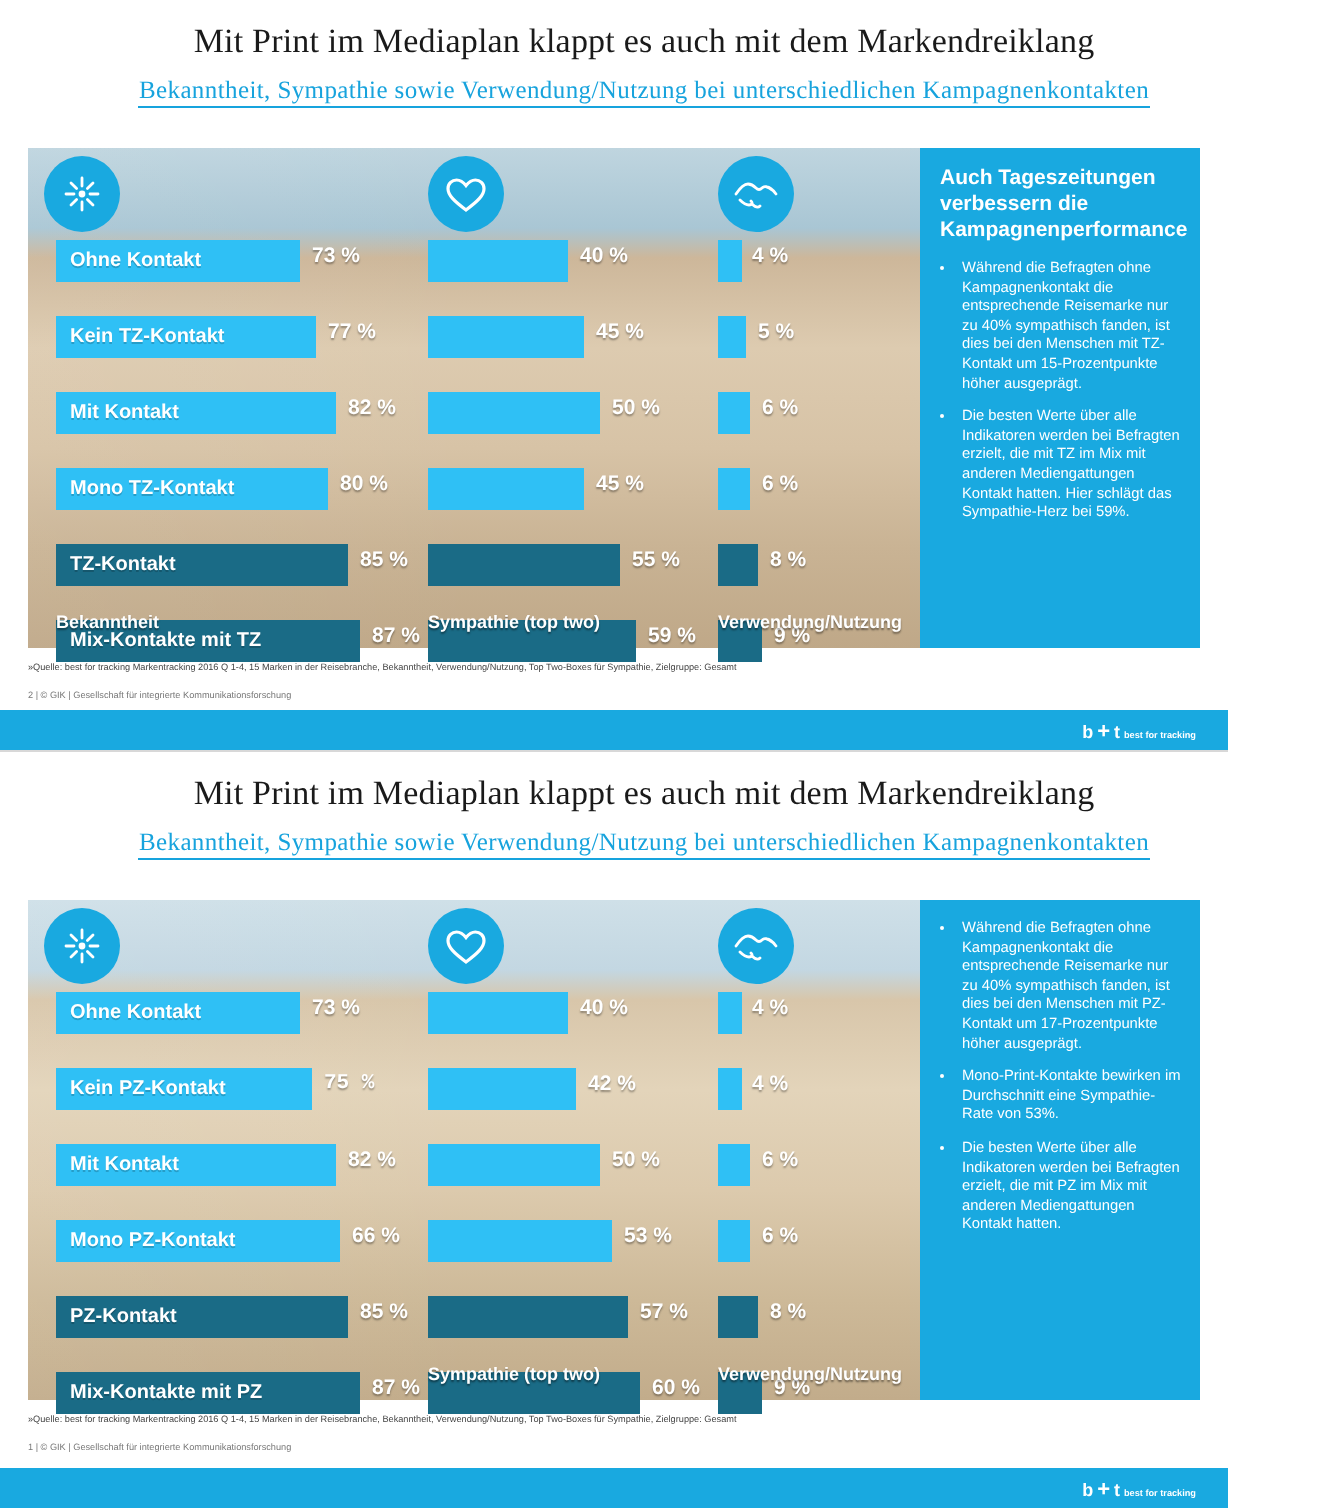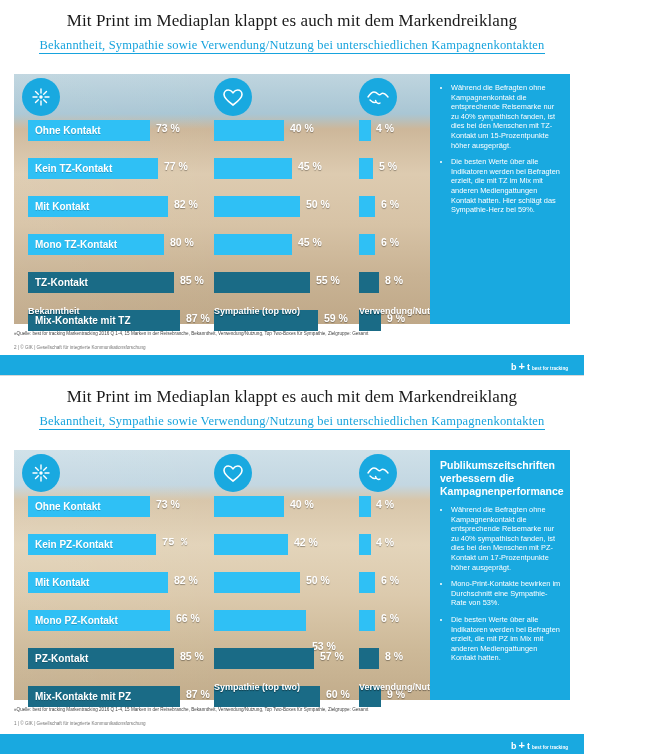--- a/index.html
+++ b/index.html
@@ -1,17 +1,17 @@
 <!DOCTYPE html>
 <html><head>
 <meta charset="utf-8">
 <style>
   html,body{margin:0;padding:0;background:#ffffff;}
   body{width:670px;height:755px;font-family:"Liberation Sans",sans-serif;overflow:hidden;}
-  .slide{position:relative;width:584px;height:375px;overflow:hidden;background:#ffffff;border-bottom:1px solid #d8d8d8;}
+  .slide{position:relative;width:584px;height:375px;overflow:hidden;background:#ffffff;border-bottom:1px solid #d8d8d8;padding-left:30px;}
   .slide.second{height:378px;border-bottom:none;}
 
   .title{
     text-align:center;font-family:"Liberation Serif",serif;font-size:17px;color:#1a1a1a;
     padding-top:11px;letter-spacing:.1px;
   }
   .subtitle{
     text-align:center;font-family:"Liberation Serif",serif;font-size:12.5px;color:#17a3dd;
     padding-top:7px;padding-bottom:4px;letter-spacing:.2px;
   }
@@ -175,20 +175,21 @@
       <div class="bar dark" style="left:345px;width:22px;"></div>
       <div class="val" style="left:373px;">9 %</div>
     </div>
 
     <div class="axis-label" style="left:14px;top:232px;">Bekanntheit</div>
     <div class="axis-label" style="left:200px;top:232px;">Sympathie (top two)</div>
     <div class="axis-label" style="left:345px;top:232px;">Verwendung/Nutzung</div>
   </div>
 
   <div class="sidebox">
+    <h3>Auch Tageszeitungen verbessern die Kampagnenperformance</h3>
     <ul>
       <li>Während die Befragten ohne Kampagnenkontakt die entsprechende Reisemarke nur zu 40% sympathisch fanden, ist dies bei den Menschen mit TZ-Kontakt um 15-Prozentpunkte höher ausgeprägt.</li>
       <li>Die besten Werte über alle Indikatoren werden bei Befragten erzielt, die mit TZ im Mix mit anderen Mediengattungen Kontakt hatten. Hier schlägt das Sympathie-Herz bei 59%.</li>
     </ul>
   </div>
 
   <div class="source">»Quelle: best for tracking Markentracking 2016 Q 1-4, 15 Marken in der Reisebranche, Bekanntheit, Verwendung/Nutzung,  Top Two-Boxes für Sympathie, Zielgruppe: Gesamt</div>
   <div class="pagefoot">2 | © GIK | Gesellschaft für integrierte Kommunikationsforschung</div>
 
   <div class="footbar">
@@ -260,21 +261,21 @@
       <div class="bar" style="left:345px;width:16px;"></div>
       <div class="val" style="left:367px;">6 %</div>
     </div>
 
     <div class="rowgrp" style="top:160px;">
       <div class="bar" style="left:14px;width:142px;">
           <span class="lbl">Mono PZ-Kontakt</span>
         </div>
       <div class="val" style="left:162px;">66 %</div>
       <div class="bar" style="left:200px;width:92px;"></div>
-      <div class="val" style="left:298px;margin-top:28px;">53 %</div>
+      <div class="val" style="left:298px;">53 %</div>
       <div class="bar" style="left:345px;width:16px;"></div>
       <div class="val" style="left:367px;">6 %</div>
     </div>
 
     <div class="rowgrp" style="top:198px;">
       <div class="bar dark" style="left:14px;width:146px;">
           <span class="lbl">PZ-Kontakt</span>
         </div>
       <div class="val" style="left:166px;">85 %</div>
       <div class="bar dark" style="left:200px;width:100px;"></div>
@@ -292,21 +293,20 @@
       <div class="val" style="left:312px;">60 %</div>
       <div class="bar dark" style="left:345px;width:22px;"></div>
       <div class="val" style="left:373px;">9 %</div>
     </div>
 
     <div class="axis-label" style="left:200px;top:232px;">Sympathie (top two)</div>
     <div class="axis-label" style="left:345px;top:232px;">Verwendung/Nutzung</div>
   </div>
 
   <div class="sidebox">
-    <h3>Publikumszeitschriften verbessern die Kampagnenperformance</h3>
     <ul>
       <li>Während die Befragten ohne Kampagnenkontakt die entsprechende Reisemarke nur zu 40% sympathisch fanden, ist dies bei den Menschen mit PZ-Kontakt um 17-Prozentpunkte höher ausgeprägt.</li>
       <li>Mono-Print-Kontakte bewirken im Durchschnitt eine Sympathie-Rate von 53%.</li>
       <li>Die besten Werte über alle Indikatoren werden bei Befragten erzielt, die mit PZ im Mix mit anderen Mediengattungen Kontakt hatten.</li>
     </ul>
   </div>
 
   <div class="source">»Quelle: best for tracking Markentracking 2016 Q 1-4, 15 Marken in der Reisebranche, Bekanntheit, Verwendung/Nutzung,  Top Two-Boxes für Sympathie, Zielgruppe: Gesamt</div>
   <div class="pagefoot">1 | © GIK | Gesellschaft für integrierte Kommunikationsforschung</div>
 

